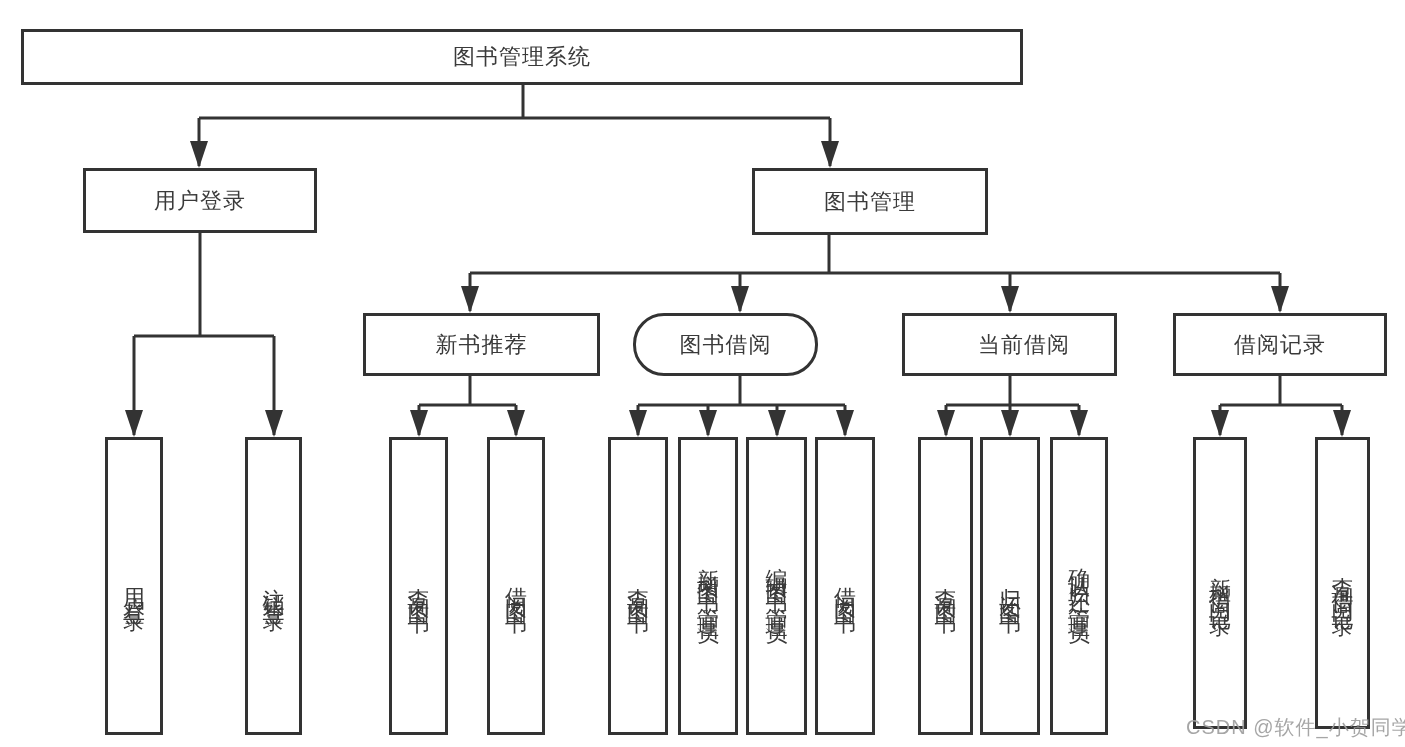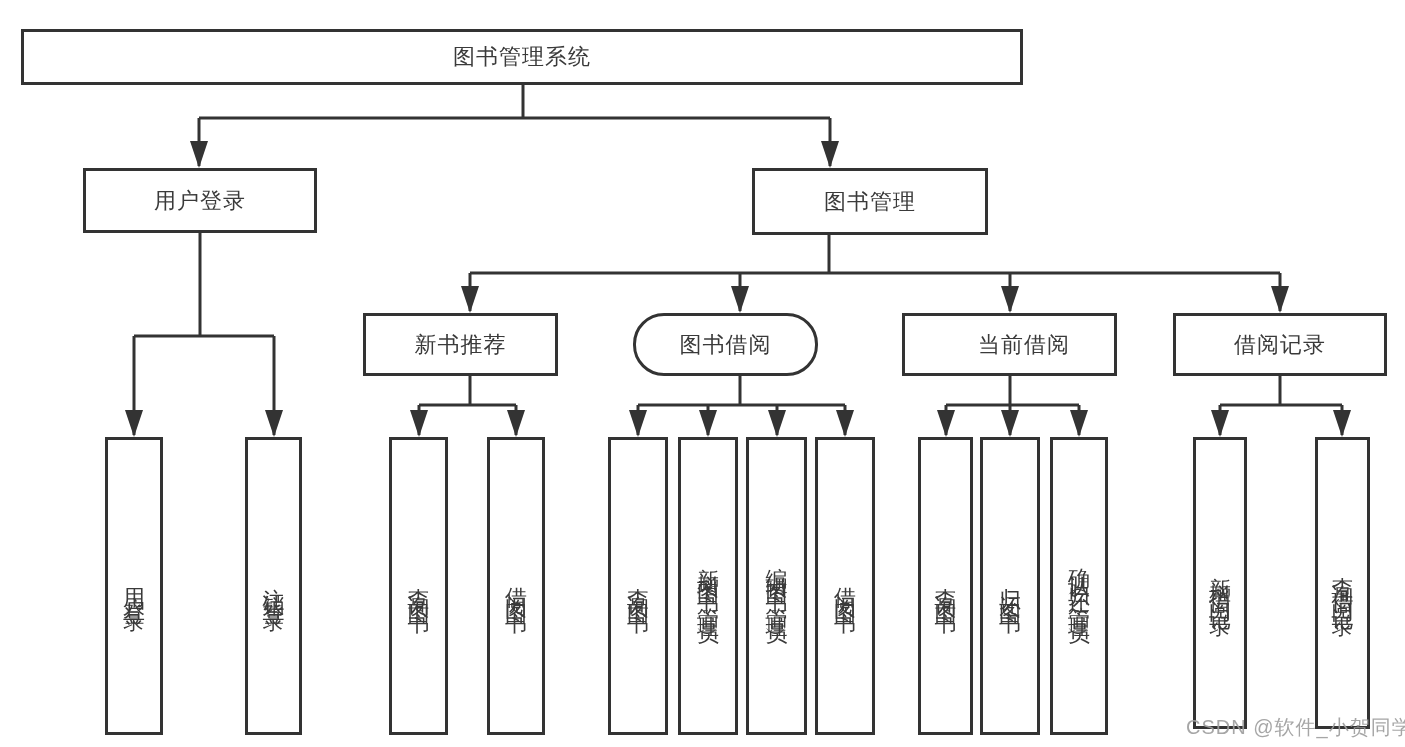--- a/index.html
+++ b/index.html
@@ -128,21 +128,21 @@
     <span>图书管理系统</span>
   </div>
 
   <div class="node h-node" style="left:83px; top:168px; width:234px; height:65px;">
     <span>用户登录</span>
   </div>
   <div class="node h-node" style="left:711px; top:168px; width:236px; height:67px;margin-left:41px;">
     <span>图书管理</span>
   </div>
 
-  <div class="node h-node" style="left:363px; top:313px; width:195px; height:63px;">
+  <div class="node h-node" style="left:363px; top:313px; width:237px; height:63px;">
     <span>新书推荐</span>
   </div>
   <div class="node h-node" style="left:633px; top:313px; width:185px; height:63px;border-radius:31px;">
     <span>图书借阅</span>
   </div>
   <div class="node h-node" style="left:902px; top:313px; width:215px; height:63px;padding-left:29px;">
     <span>当前借阅</span>
   </div>
   <div class="node h-node" style="left:1173px; top:313px; width:214px; height:63px;">
     <span>借阅记录</span>

